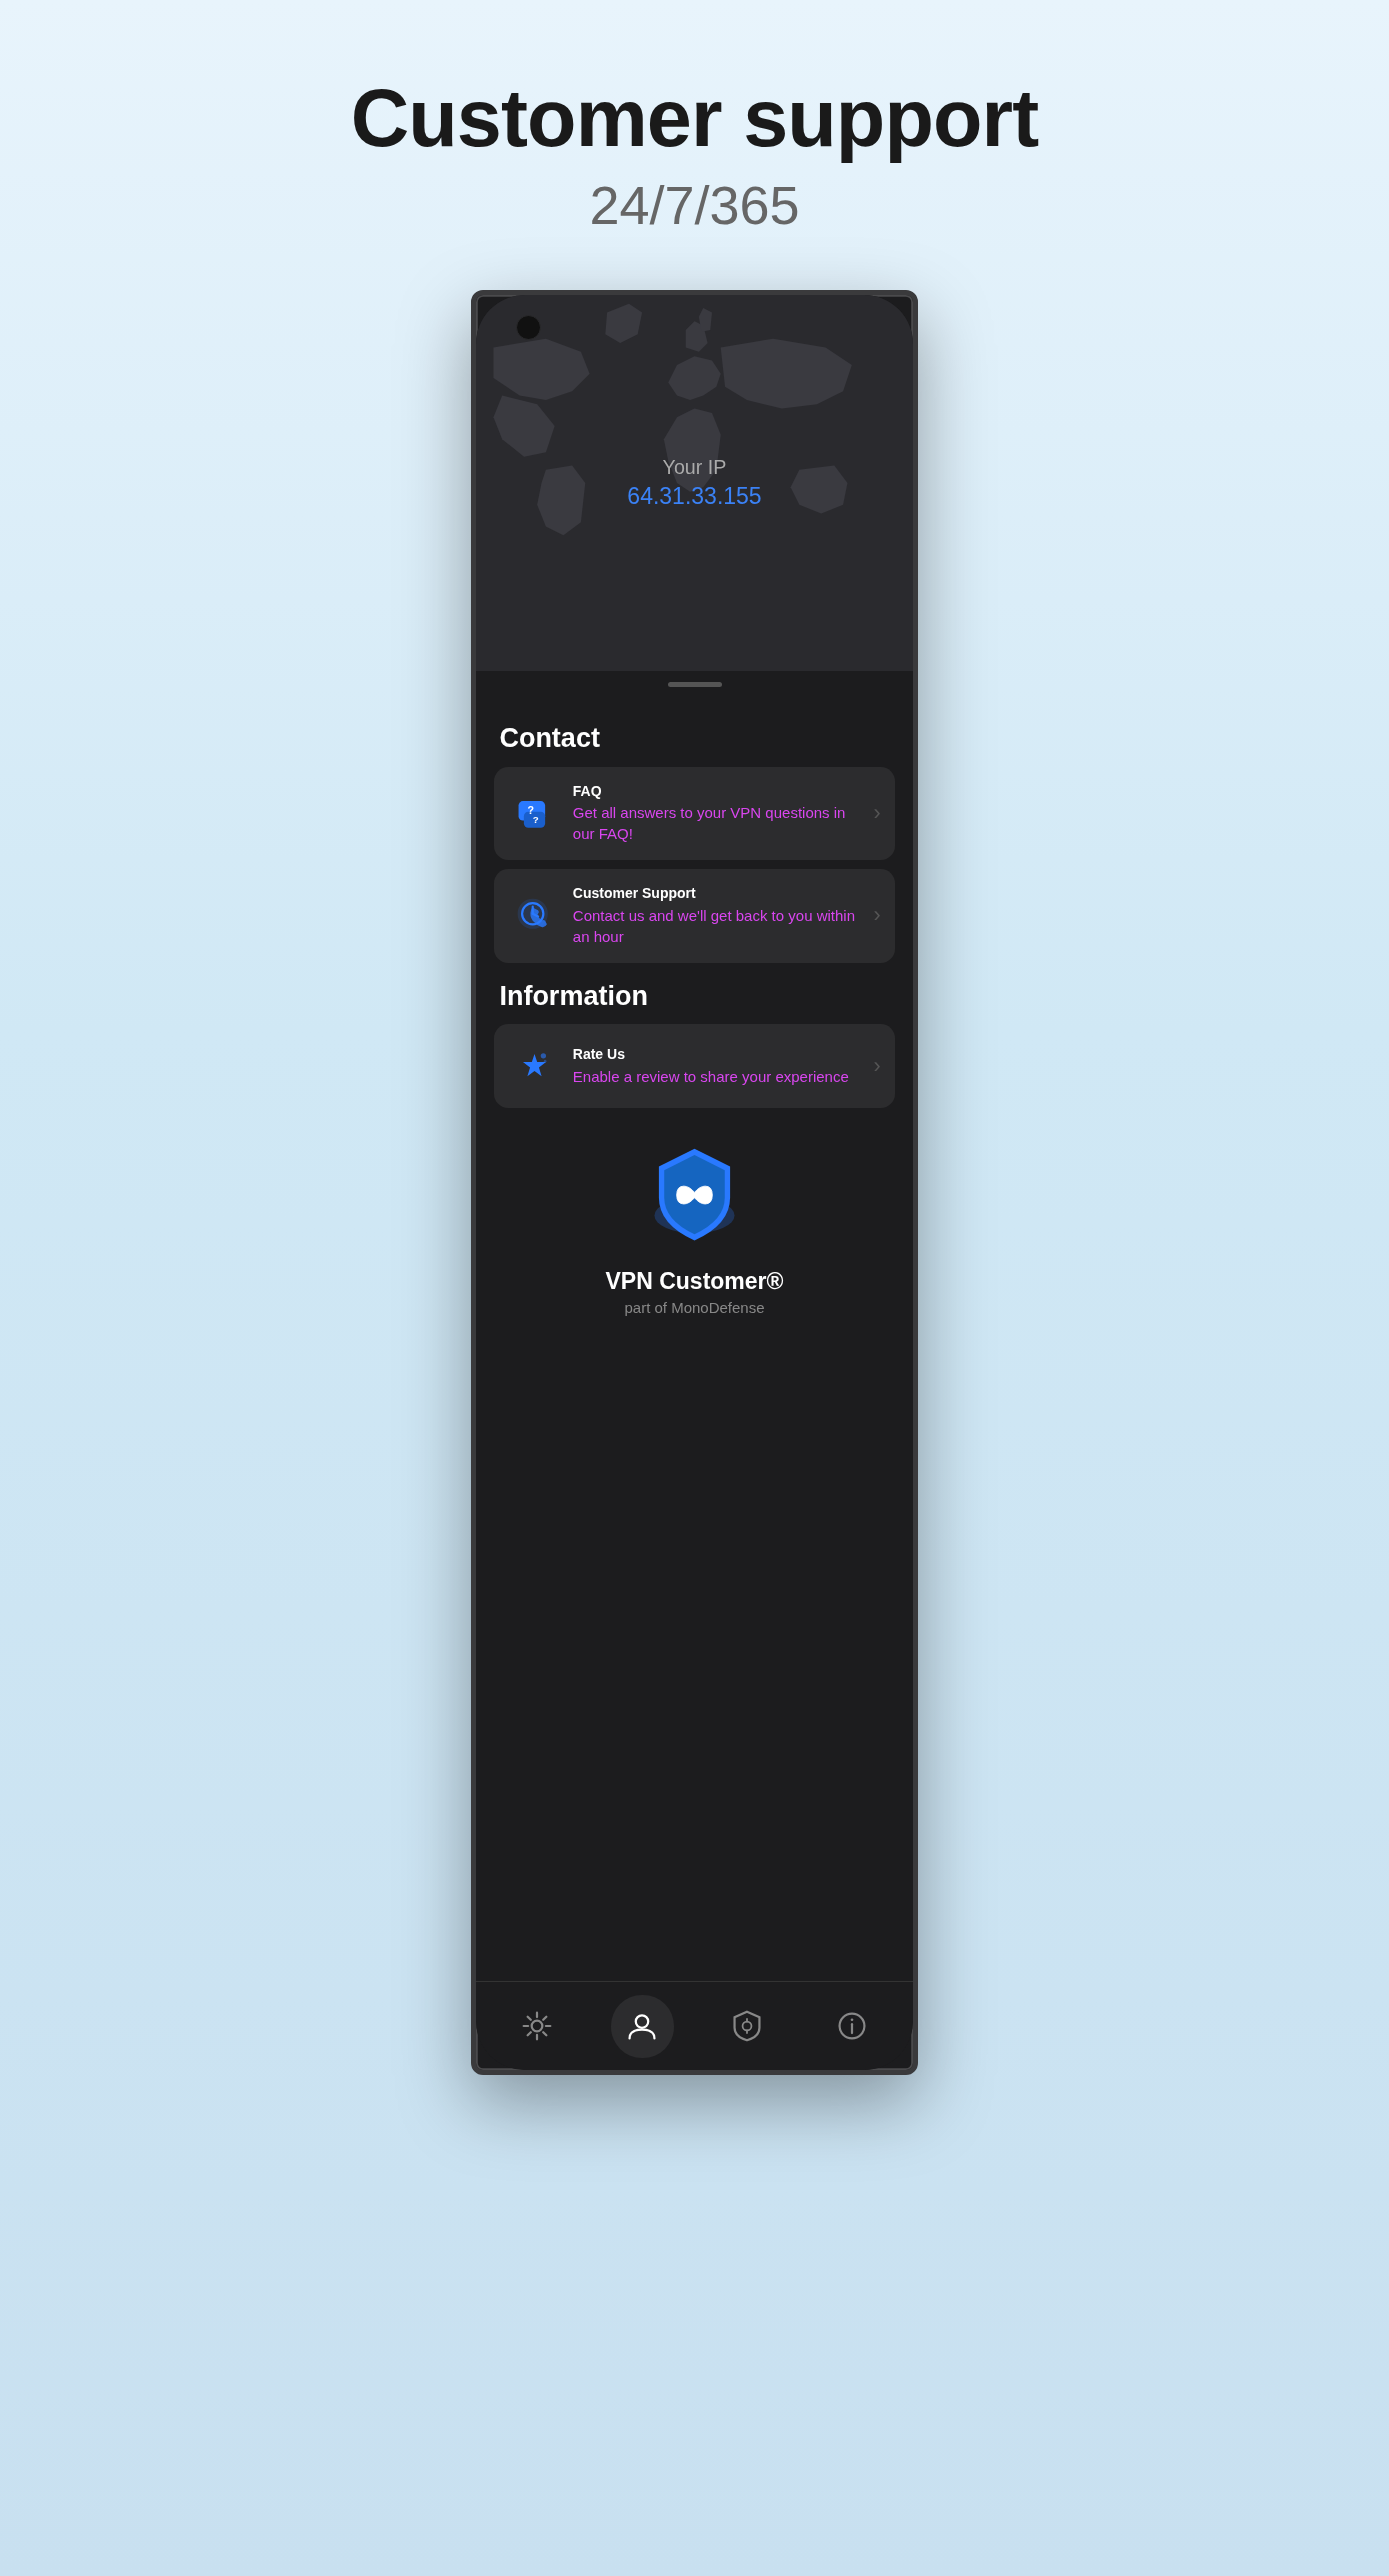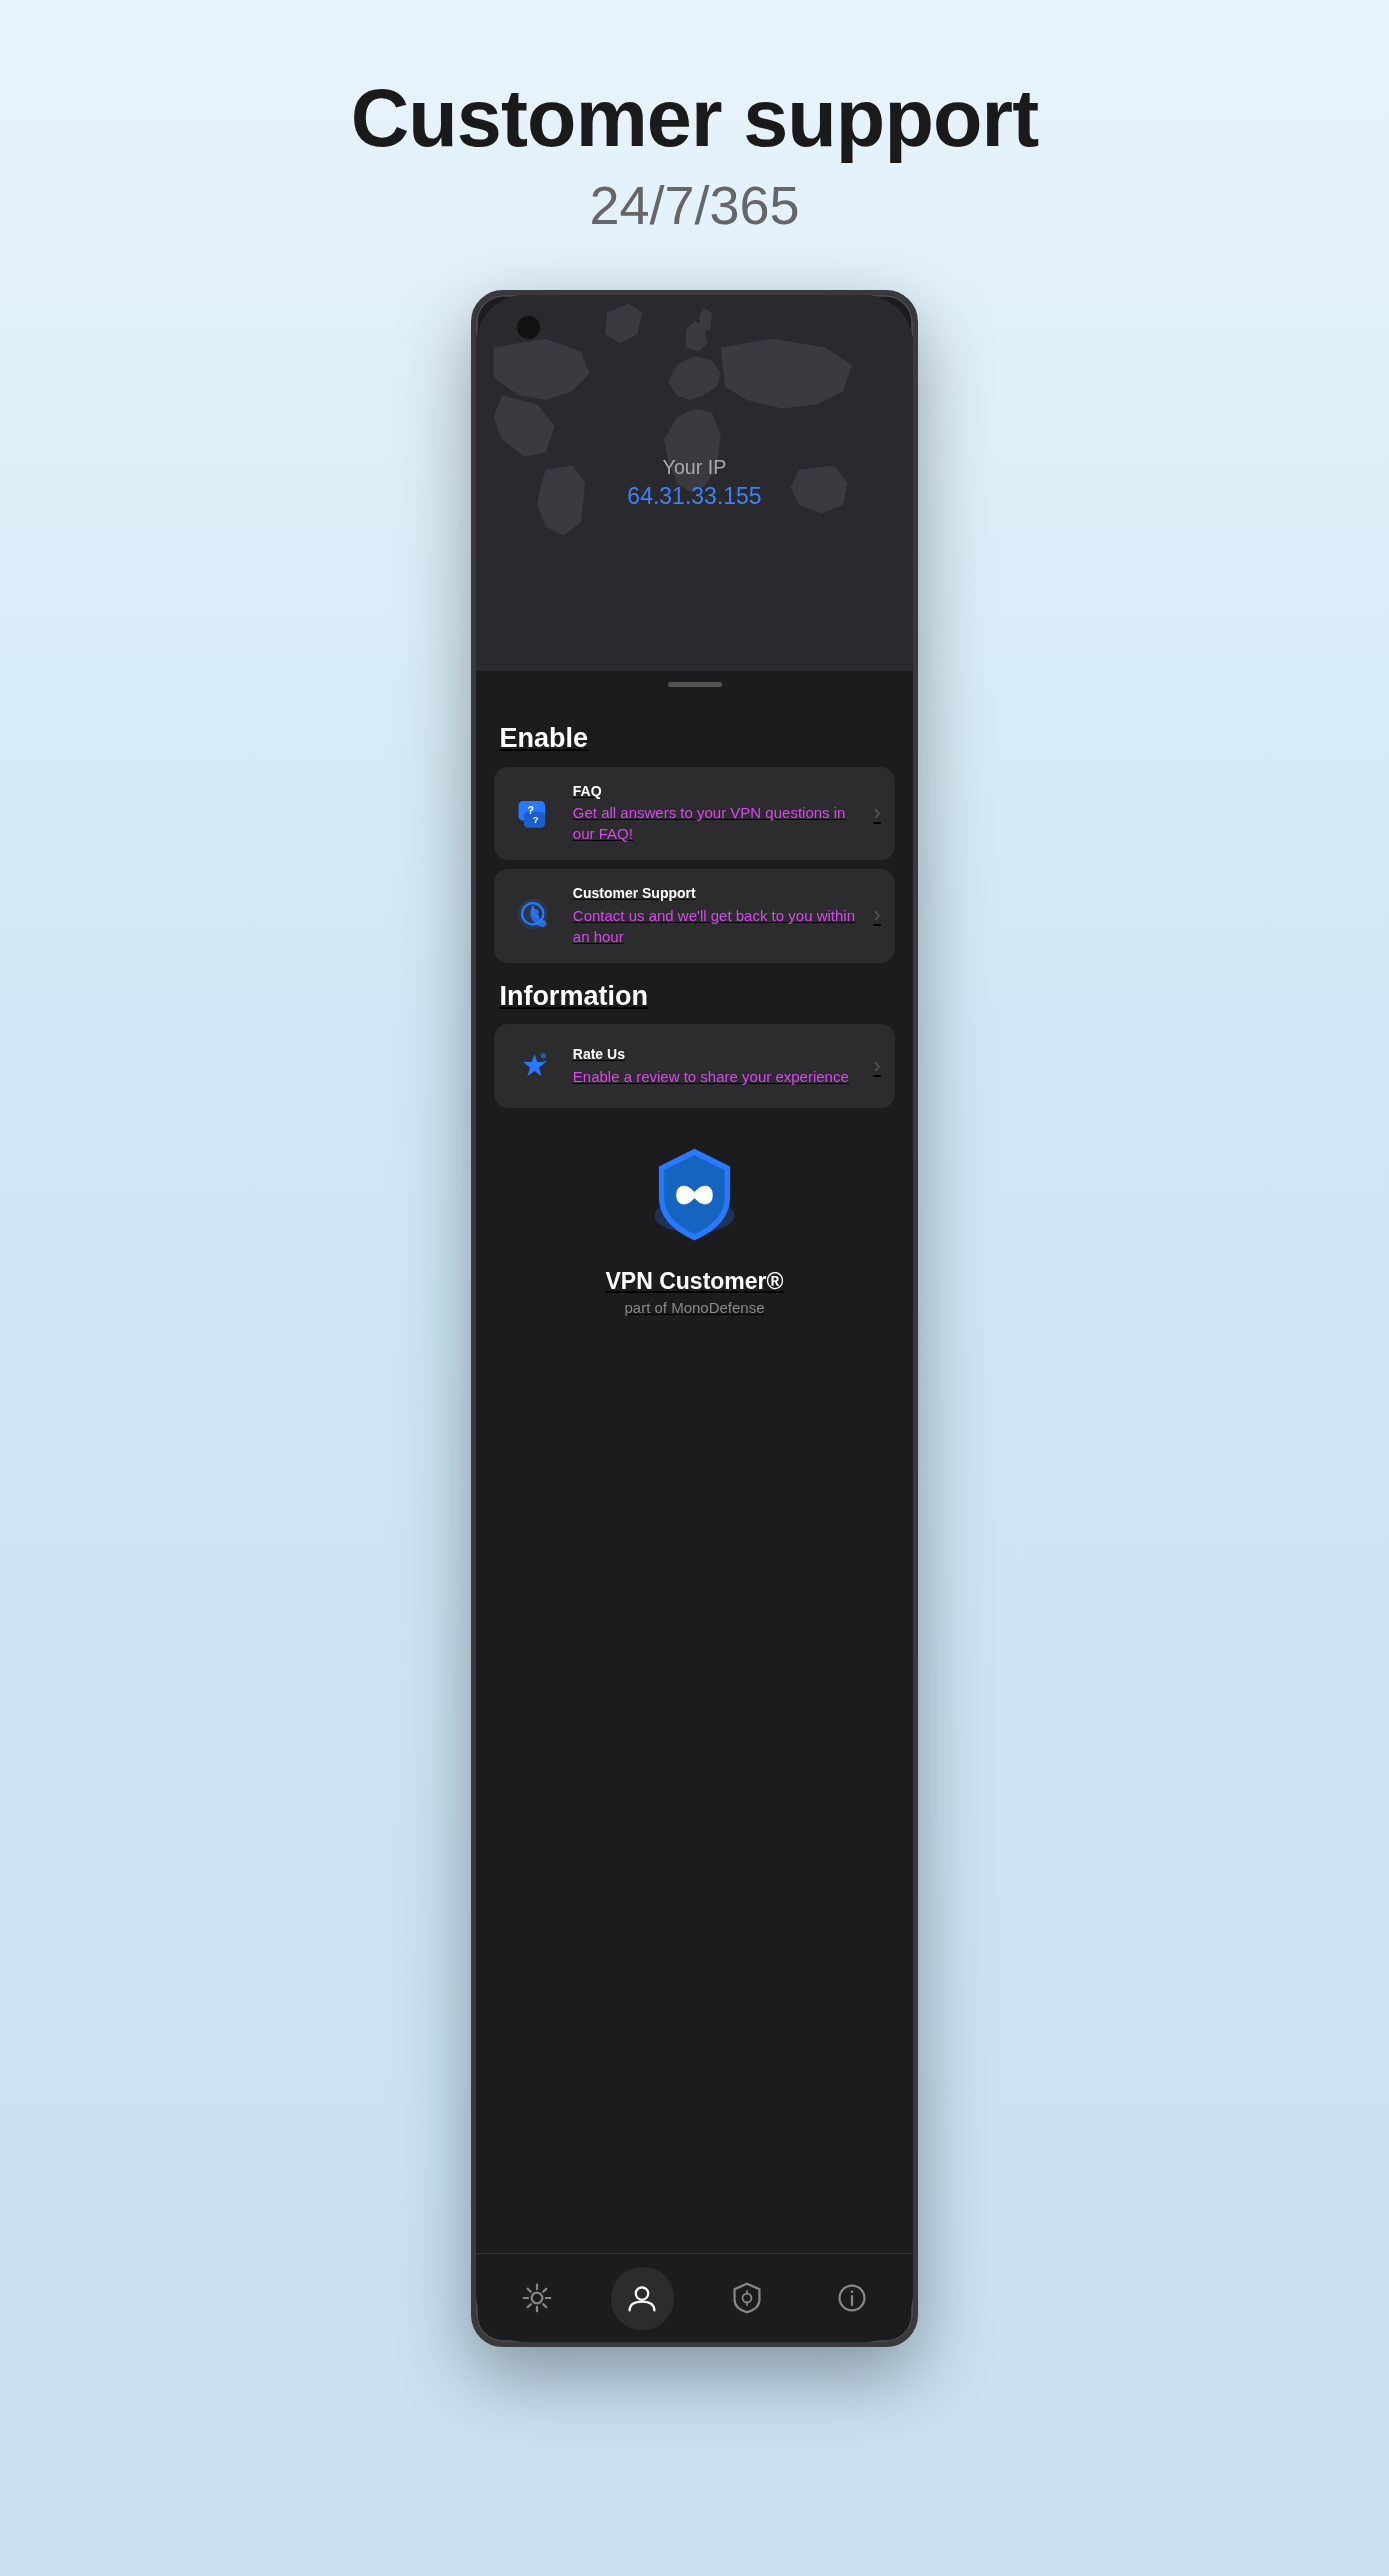--- a/index.html
+++ b/index.html
@@ -31,28 +31,27 @@
     .page-subtitle {
       font-size: 54px;
       font-weight: 400;
       color: #666;
       margin-top: 9px;
     }
 
     
     .phone-frame {
       width: 447px;
-      height: 2057px;
+      height: 1785px;
       background: #1c1c1e;
-      border-radius: 32px;
+      border-radius: 12px;
       border: 5.4px solid #3a3a3c;
       position: relative;
       overflow: hidden;
       box-shadow: 0 27px 72px rgba(0,0,0,0.35), inset 0 0 0 1.8px #4a4a4c;
-      text-decoration: underline;
     }
 
     
     .phone-camera {
       position: absolute;
       top: 19.7px;
       left: 40px;
       width: 25px;
       height: 25px;
       background: #111;
@@ -347,21 +346,21 @@
       <div class="ip-overlay">
         <div class="your-ip-label">Your IP</div>
         <div class="ip-address">64.31.33.155</div>
       </div>
     </div>
 
     <div class="drag-handle"></div>
 
     <div class="content-area">
 
-      <div class="section-title">Enable</div>
+      <div class="section-title">Contact</div>
 
       <div class="menu-item">
         <div class="menu-icon">
           <svg class="faq-icon-svg" viewBox="0 0 44 44" fill="none" xmlns="http://www.w3.org/2000/svg">
 
             <rect x="4" y="8" width="30" height="22" rx="5" fill="#2979ff"></rect>
             <rect x="10" y="20" width="24" height="18" rx="5" fill="#1a5fcc"></rect>
             <text x="14" y="23" font-size="12" fill="white" font-weight="bold">?</text>
             <text x="20" y="33" font-size="11" fill="white" font-weight="bold">?</text>
           </svg>

